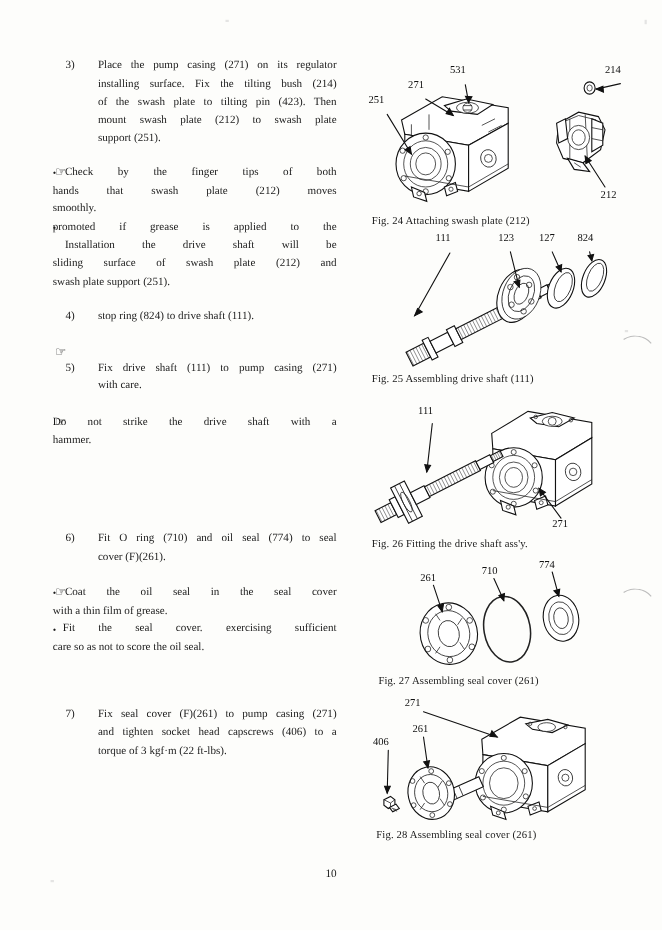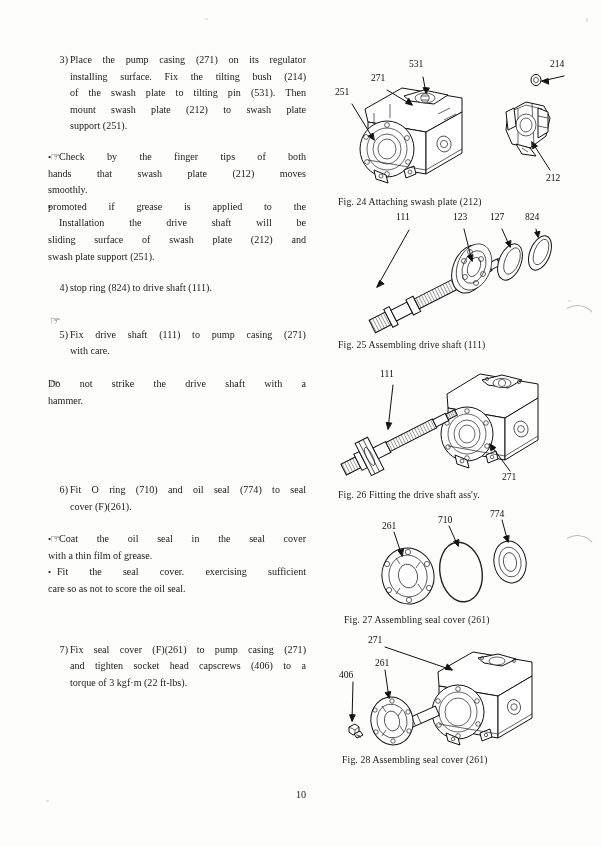--- a/index.html
+++ b/index.html
@@ -34,21 +34,21 @@
   }
   .step .num {
     position: absolute;
     left: 0;
     top: 0;
     width: 20px;
     text-align: right;
     font-size: 10.1px;
   }
   .step .body {
-    margin-left: 22px;
+    margin-left: 41px;
   }
   .note {
     position: relative;
     font-size: 10.1px;
     line-height: 16.6px;
     text-align: justify;
   }
   .note .hand {
     position: absolute;
     left: 2px;
@@ -145,21 +145,21 @@
   <div class="arc" style="left:560px;top:305px;width:34px;height:30px;transform:rotate(8deg);"></div>
   <div class="arc" style="left:560px;top:535px;width:34px;height:30px;transform:rotate(8deg);"></div>
 
   <div class="text-col">
 
     <div class="step" style="margin-bottom:14px;">
       <span class="num">3)</span>
       <div class="body">
         <div style="text-align:justify;text-align-last:justify;">Place the pump casing (271) on its regulator</div>
         <div style="text-align:justify;text-align-last:justify;">installing surface. Fix the tilting bush (214)</div>
-        <div style="text-align:justify;text-align-last:justify;">of the swash plate to tilting pin (531). Then</div>
+        <div style="text-align:justify;text-align-last:justify;">of the swash plate to tilting pin (423). Then</div>
         <div style="text-align:justify;text-align-last:justify;">mount swash plate (212) to swash plate</div>
         <div class="last-line">support (251).</div>
       </div>
     </div>
 
     <div class="note" style="margin-bottom:15px;">
       <span class="hand">☞</span>
       <div class="body">
         <div class="bullet-line">
           <div style="text-align:justify;text-align-last:justify;">Check by the finger tips of both</div>

